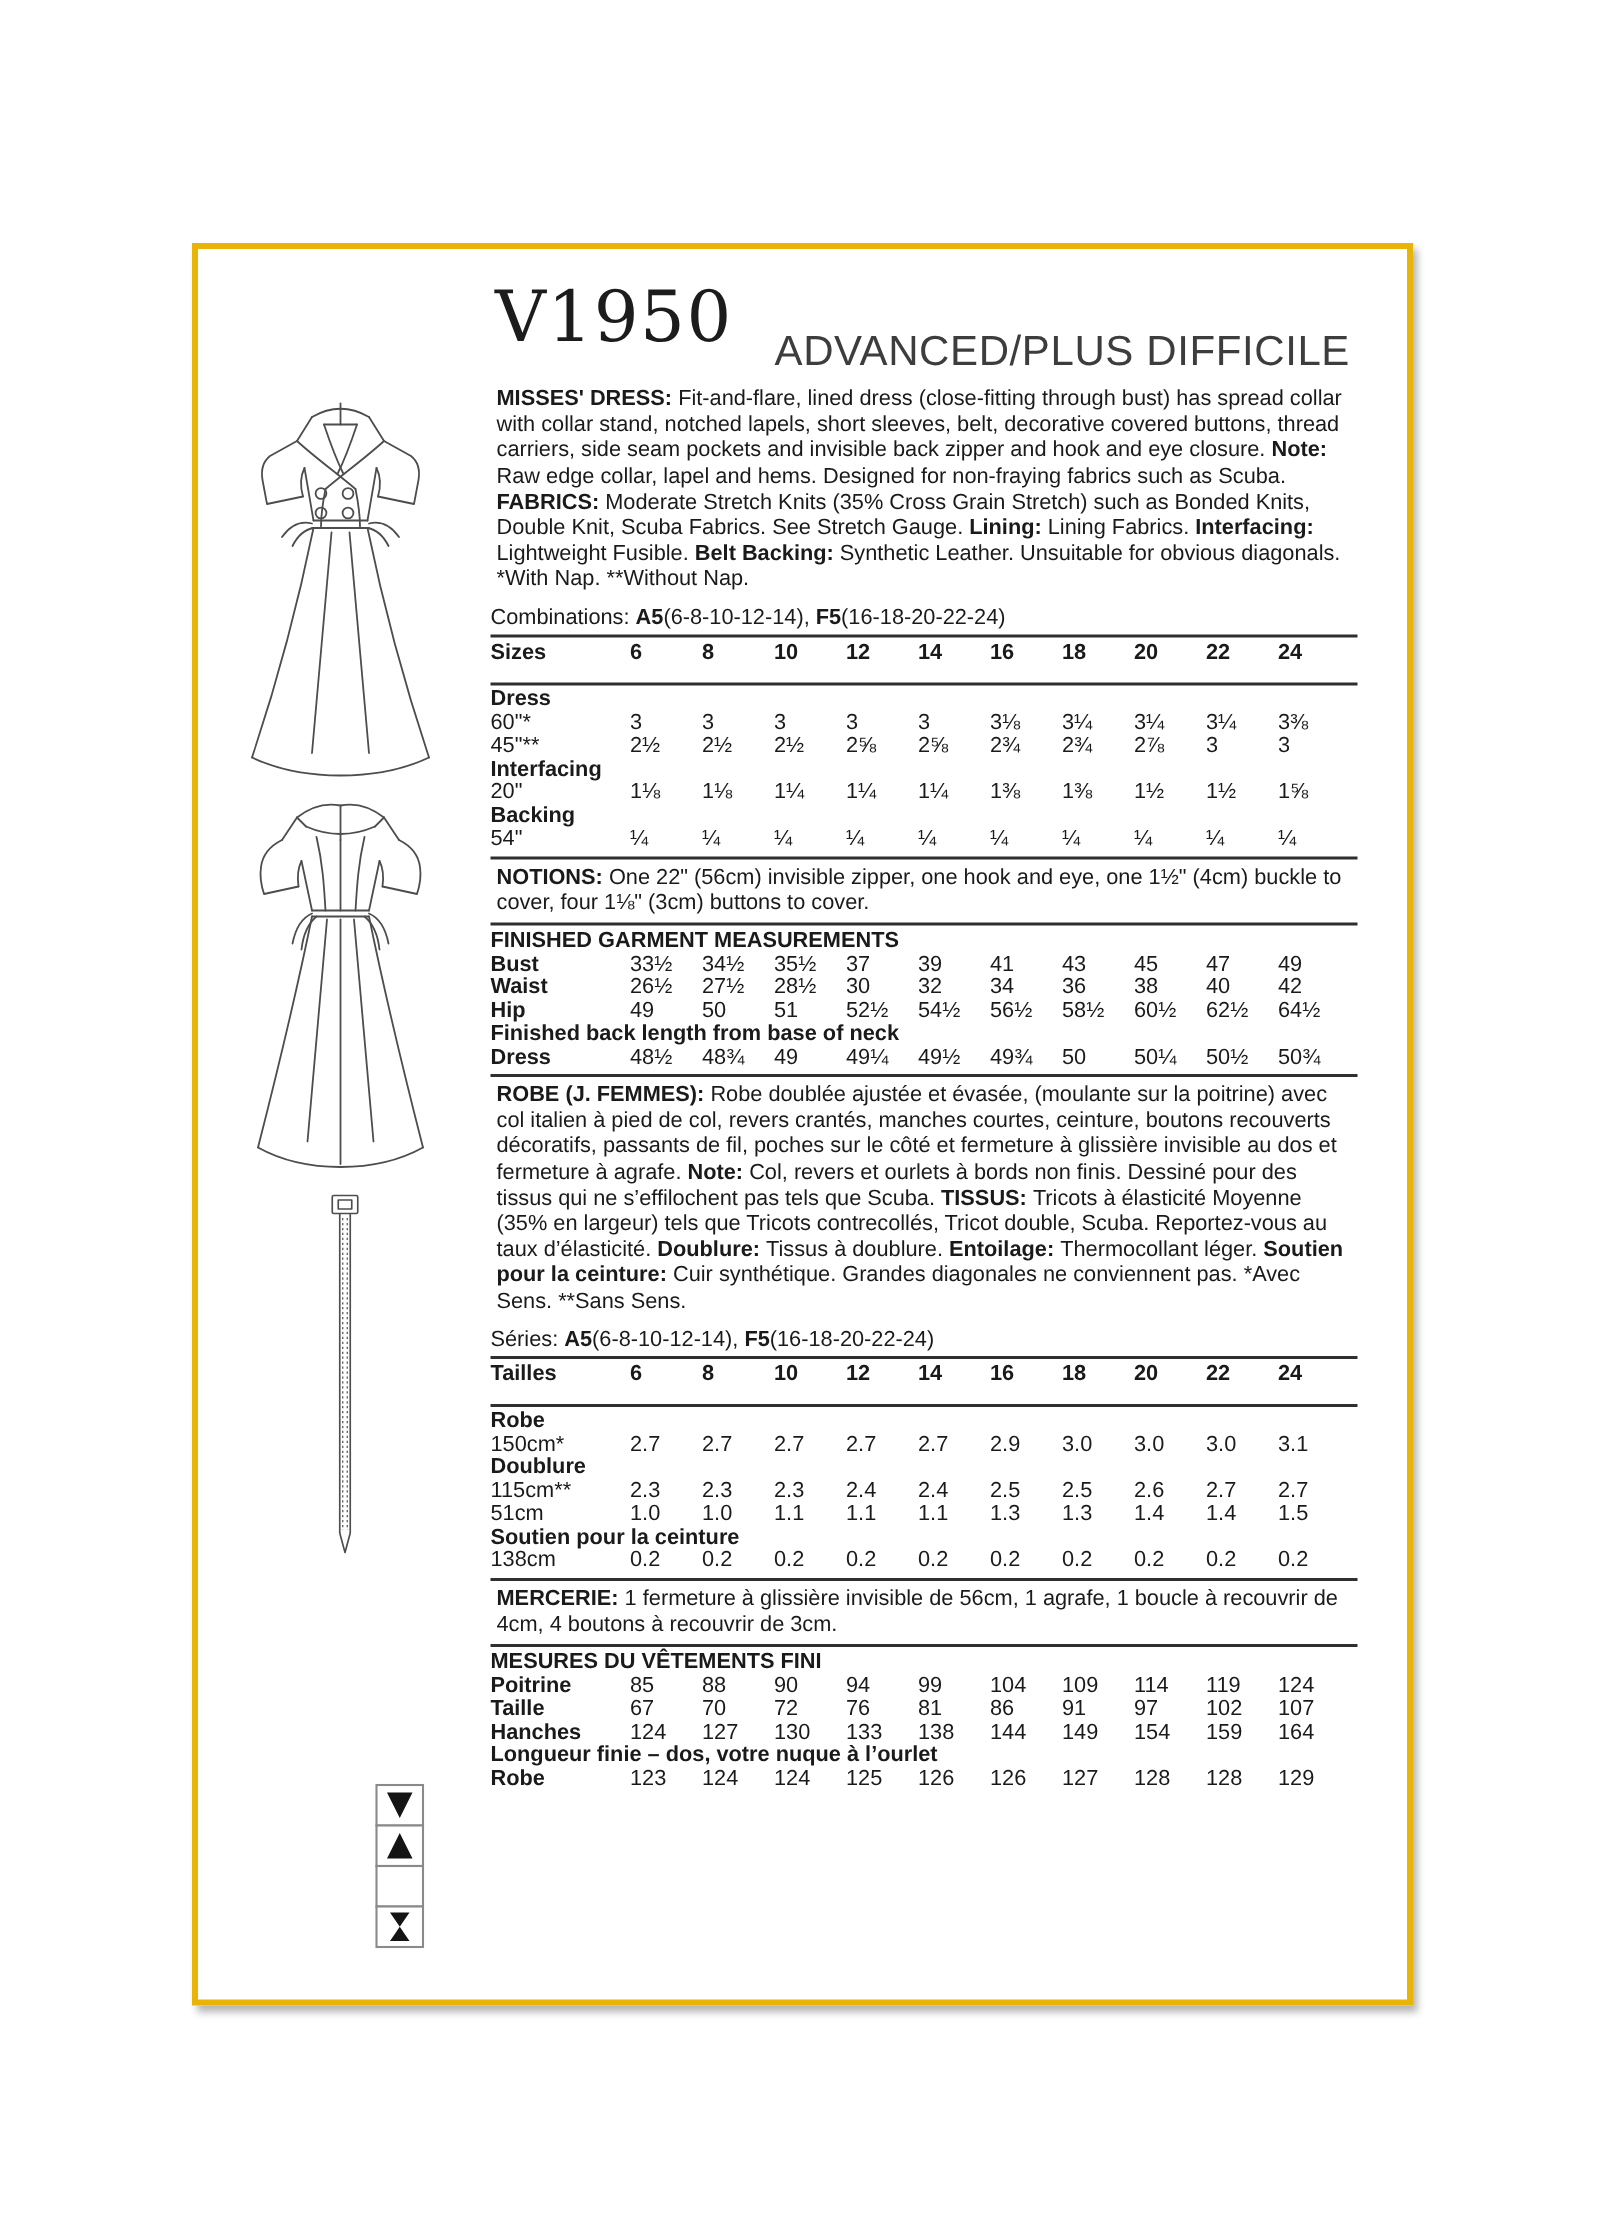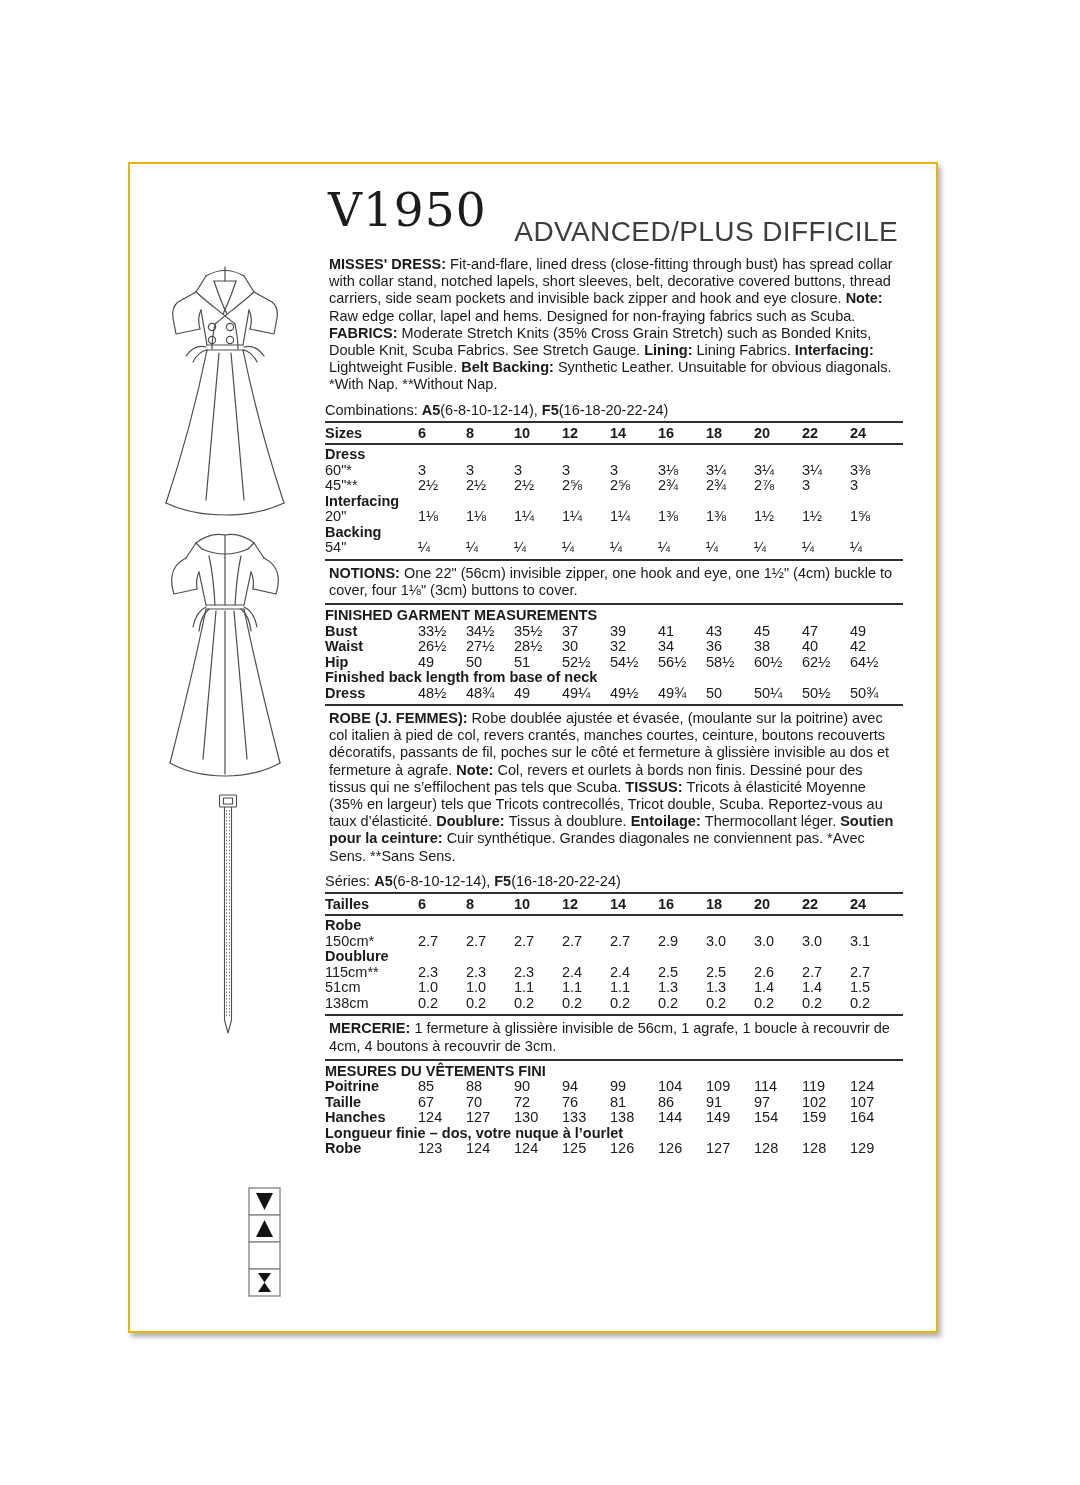--- a/index.html
+++ b/index.html
@@ -1,31 +1,31 @@
 <!DOCTYPE html>
 <html><head>
 <meta charset="utf-8">
 <style>
   html,body{margin:0;padding:0;background:#ffffff;width:1080px;height:1485px;overflow:hidden;
     font-family:"Liberation Sans", sans-serif;color:#1a1a1a;}
   .sheet{position:absolute;left:128px;top:162px;width:806px;height:1167px;background:#fff;
-    border:2px solid #eab308;box-shadow:3px 4px 5px rgba(0,0,0,0.30);box-sizing:content-box;}
+    border:4px solid #eab308;box-shadow:3px 4px 5px rgba(0,0,0,0.30);box-sizing:content-box;}
   .pattern-number{position:absolute;left:198px;top:18px;font-family:"DejaVu Serif", serif;
     font-size:47px;font-weight:400;letter-spacing:1px;color:#1c1c1c;}
   .difficulty{position:absolute;right:38px;top:52px;font-size:28px;color:#3d3d3d;letter-spacing:.4px;}
   .textcol{position:absolute;left:195px;top:88px;width:578px;font-size:14.5px;}
   .para{margin:4px;line-height:17.2px;}
   .line{margin:8px 0 3px;line-height:16px;}
   .rule{height:2px;background:#2f2f2f;margin:3px 0 3px;}
   .table{margin:0;}
   .trow{display:flex;line-height:15.5px;}
   .trow .tlabel{flex:0 0 93px;}
   .trow .tcell{flex:0 0 48px;}
   .tfull{flex:none !important;white-space:nowrap;}
-  .thead{border-bottom:2px solid #2f2f2f;padding-bottom:2px;margin-bottom:2px;}
+  .thead{border-bottom:2px solid #2f2f2f;padding-bottom:12px;margin-bottom:2px;}
   .thead span{font-weight:700;}
   .theader{line-height:15.5px;font-weight:700;}
   .b{font-weight:700;}
   .mt4{margin-top:4px;}
   .illo{position:absolute;}
   .illo svg{display:block;}
   .illo-front{left:10px;top:92px;}
   .illo-back{left:10px;top:364px;}
   .illo-belt{left:86px;top:629px;}
   .illo-marks{left:118px;top:1023px;}
@@ -359,20 +359,23 @@
           <span class="tcell">1.1</span>
           <span class="tcell">1.1</span>
           <span class="tcell">1.1</span>
           <span class="tcell">1.3</span>
           <span class="tcell">1.3</span>
           <span class="tcell">1.4</span>
           <span class="tcell">1.4</span>
           <span class="tcell">1.5</span>
         </div>
         <div class="trow">
+          <span class="tlabel b tfull">Soutien pour la ceinture</span>
+        </div>
+        <div class="trow">
           <span class="tlabel">138cm</span>
           <span class="tcell">0.2</span>
           <span class="tcell">0.2</span>
           <span class="tcell">0.2</span>
           <span class="tcell">0.2</span>
           <span class="tcell">0.2</span>
           <span class="tcell">0.2</span>
           <span class="tcell">0.2</span>
           <span class="tcell">0.2</span>
           <span class="tcell">0.2</span>

